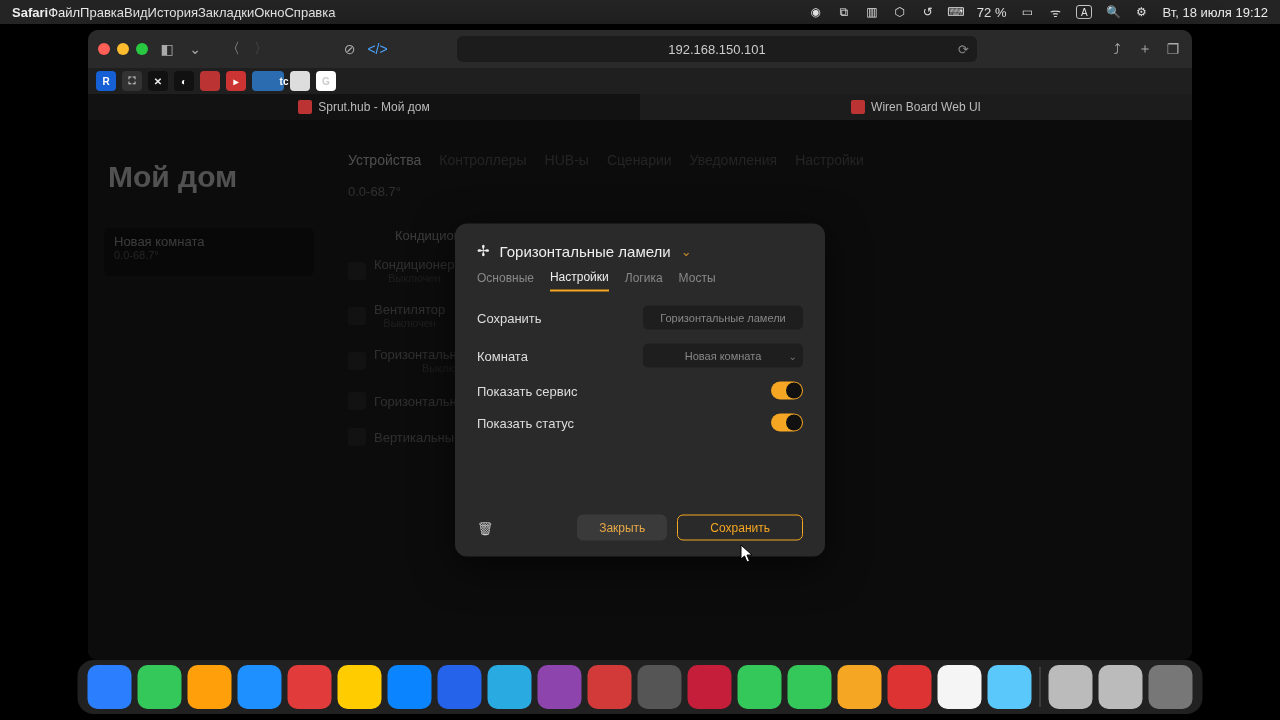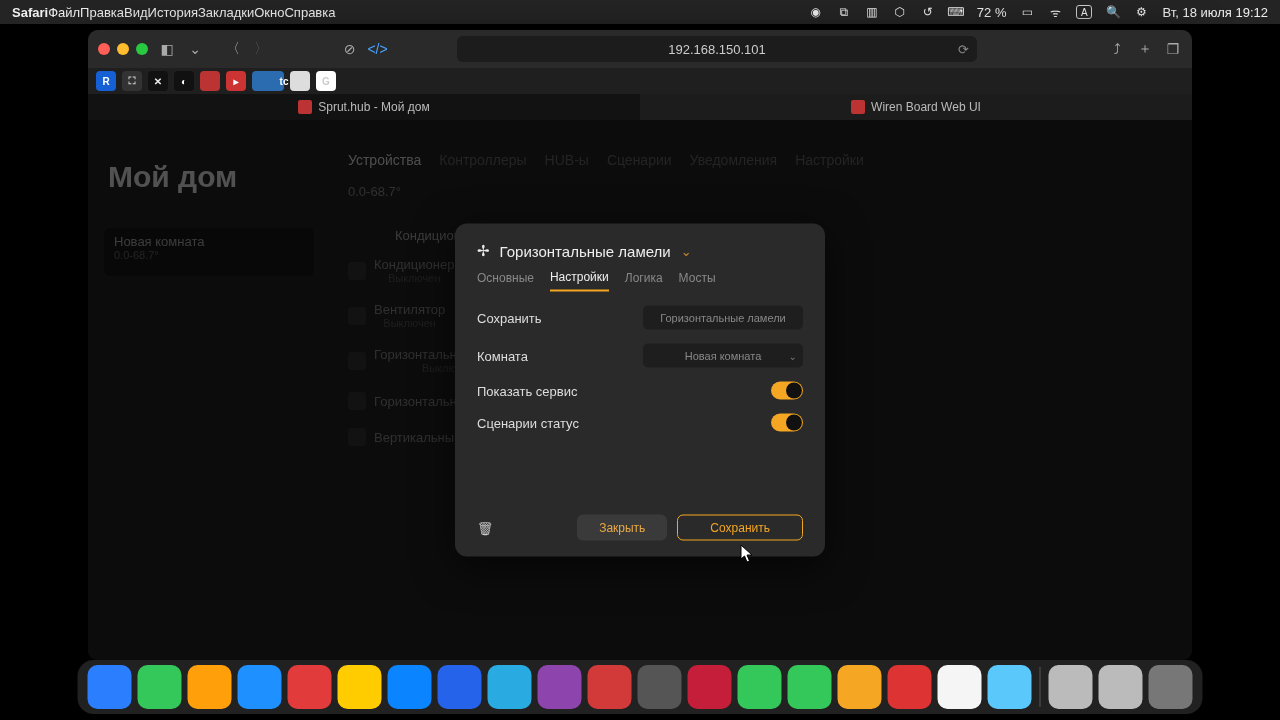--- a/index.html
+++ b/index.html
@@ -221,21 +221,21 @@
         <div class="select">
           <span>Новая комната</span>
           <span class="sc">⌄</span>
         </div>
       </div>
       <div class="mrow">
         <span>Показать сервис</span>
         <button class="toggle"></button>
       </div>
       <div class="mrow">
-        <span>Сценарии статус</span>
+        <span>Показать статус</span>
         <button class="toggle"></button>
       </div>
 
       <div class="mfoot">
         <button class="trash">🗑</button>
         <button class="btn btn-close">Закрыть</button>
         <button class="btn btn-save">Сохранить</button>
       </div>
     </div>
 

